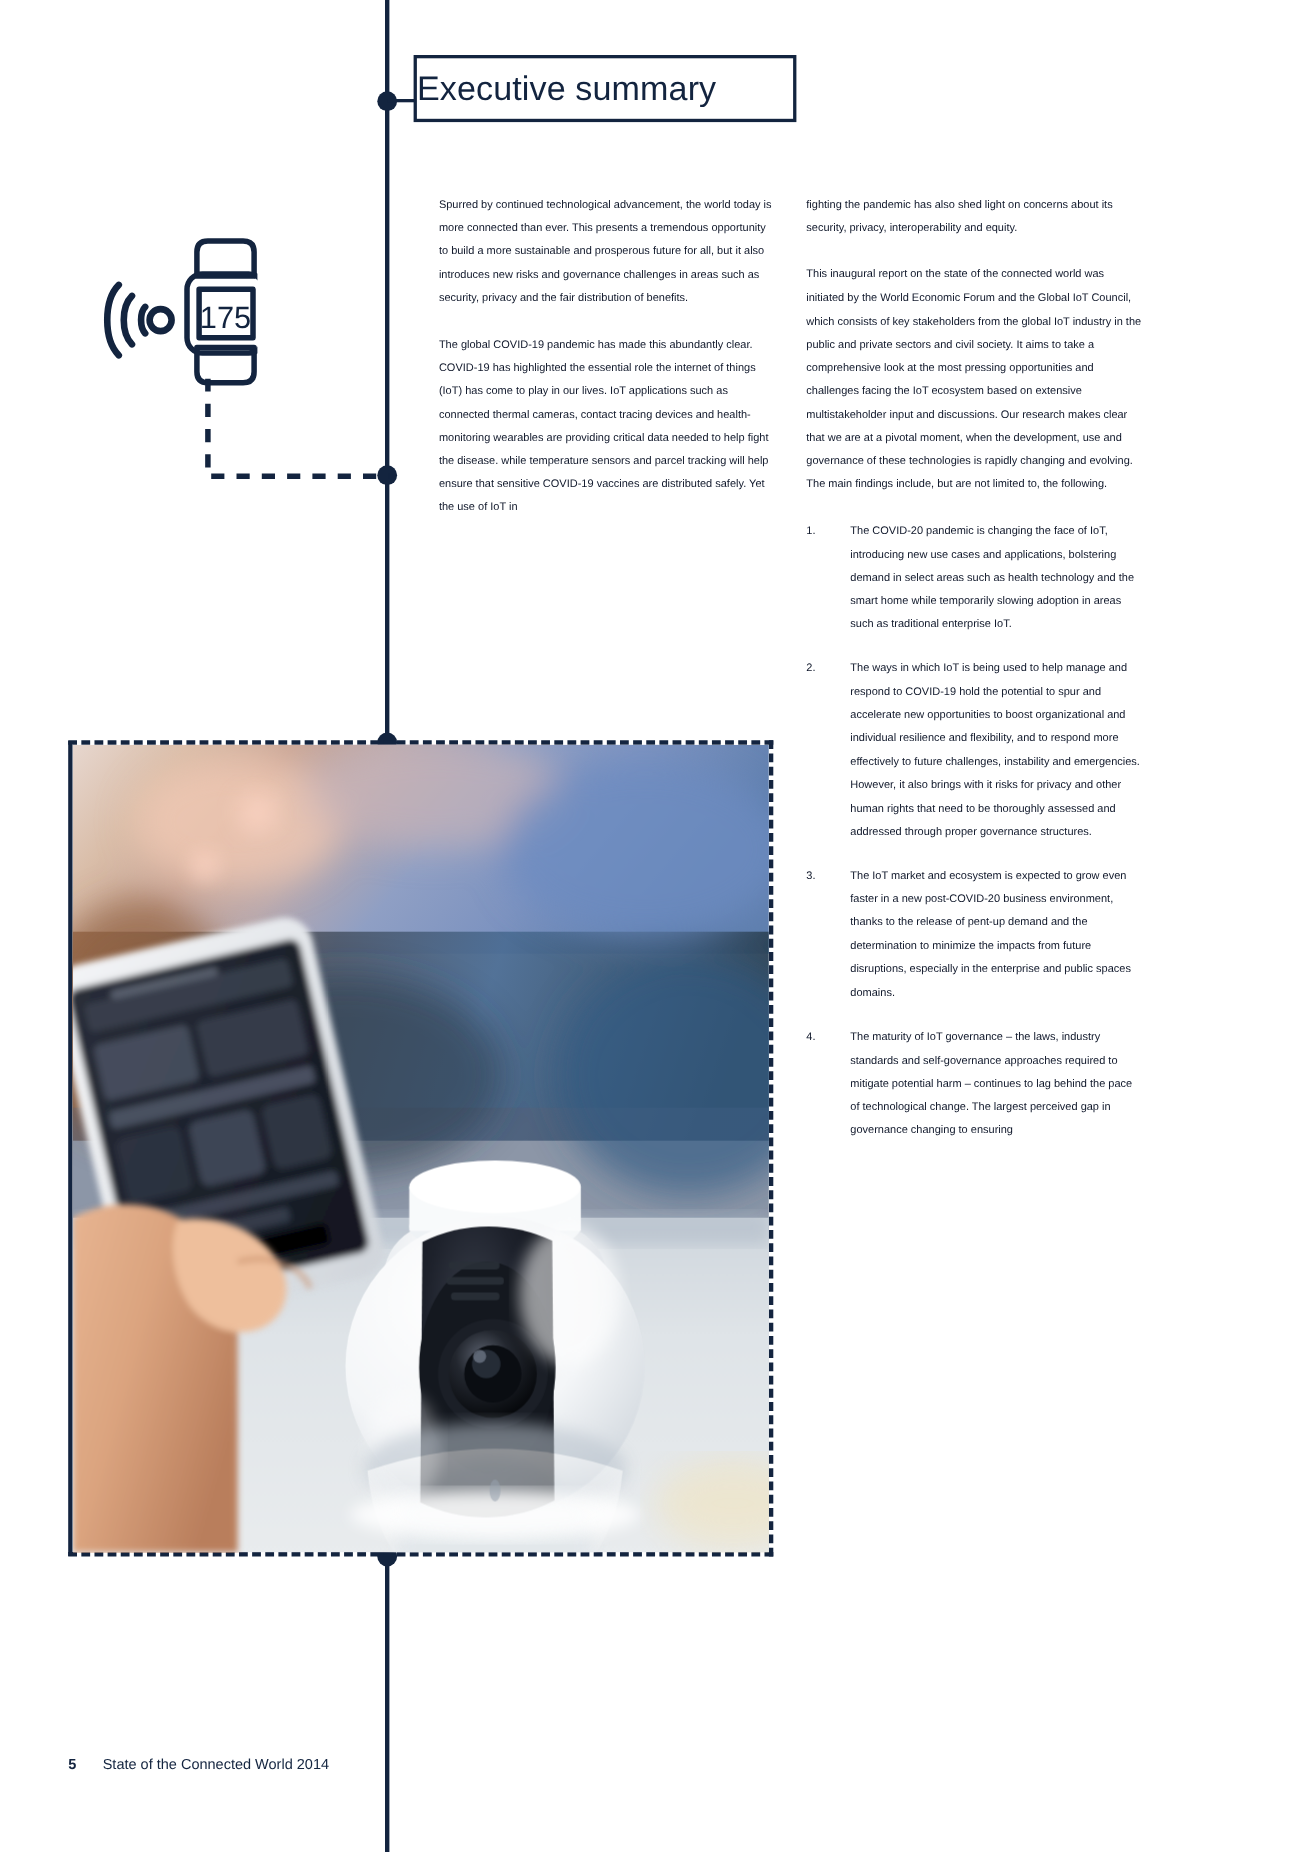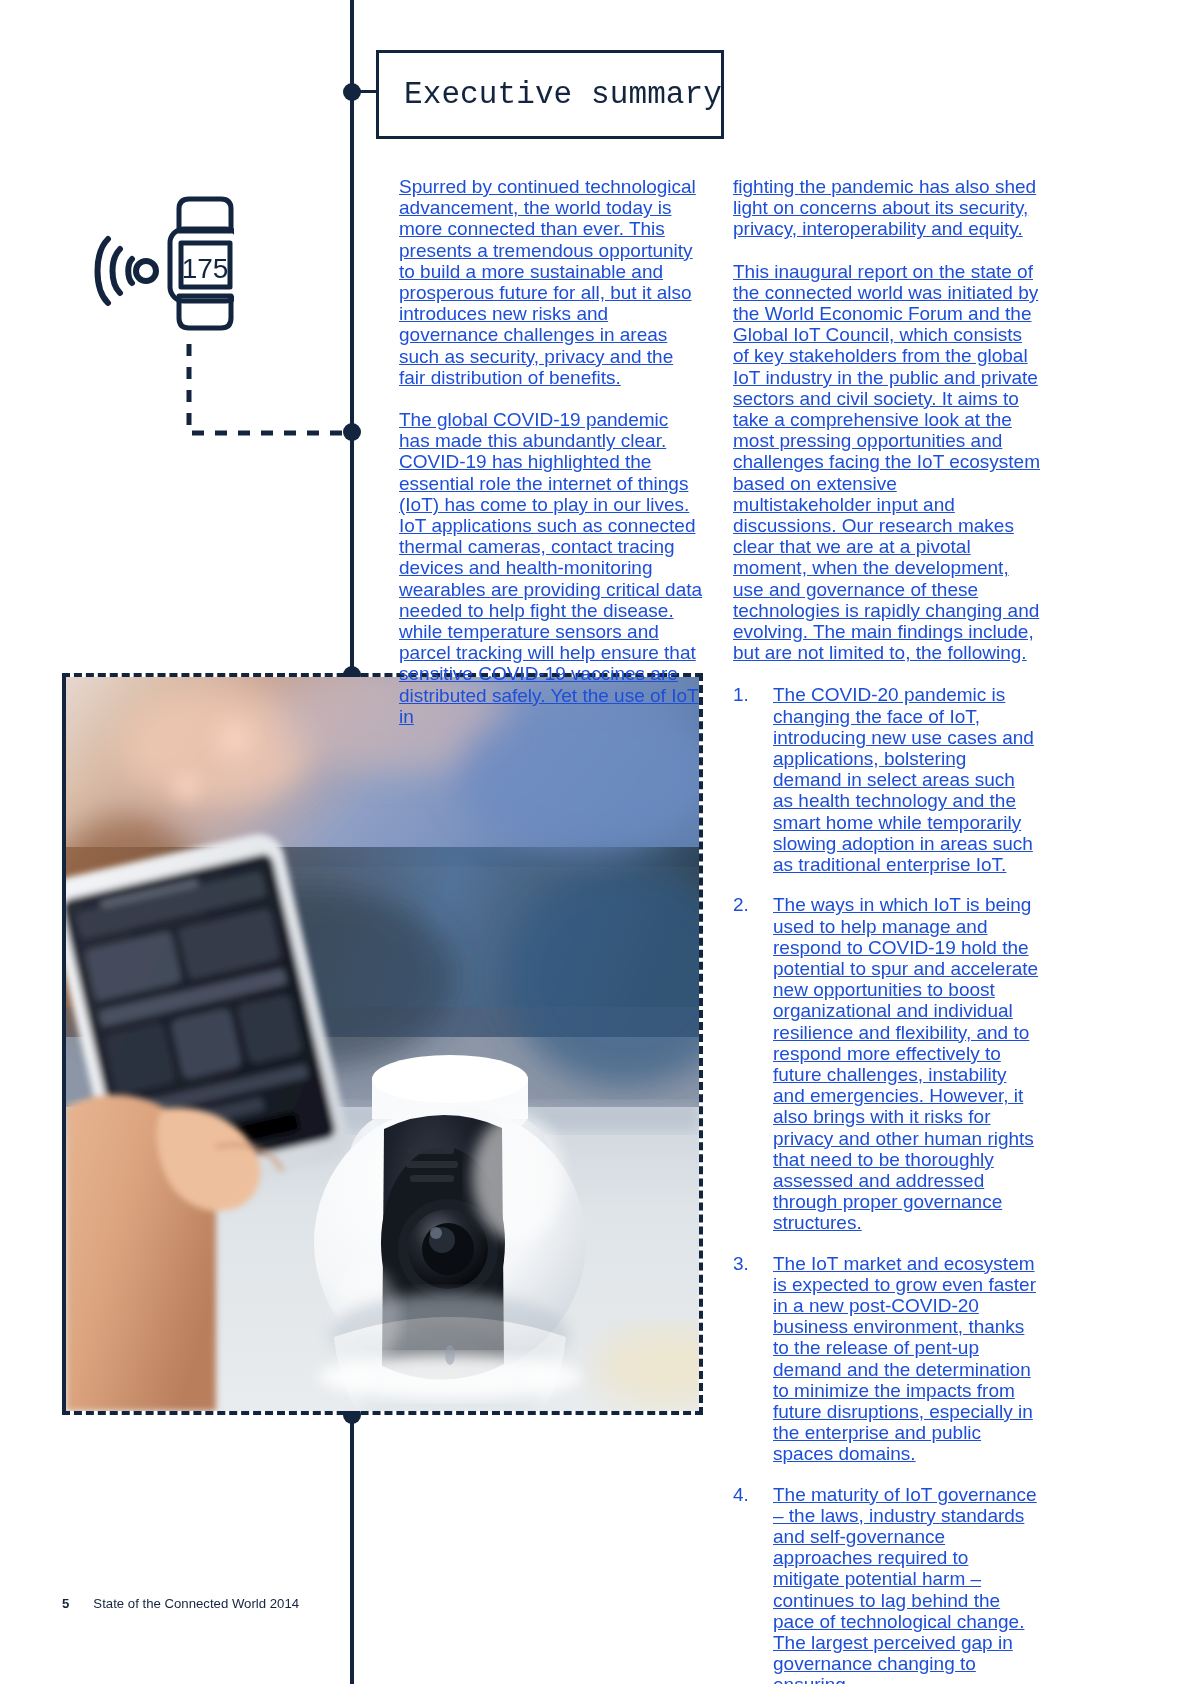--- a/index.html
+++ b/index.html
@@ -45,41 +45,39 @@
     height: 3px;
     background: #13243f;
   }
 
   
   .title-box {
     position: absolute;
     left: 376px;
     top: 50px;
     width: 348px;
-    height: 89px;
+    height: 61px;
     border: 3px solid #13243f;
     display: flex;
     align-items: center;
-    padding-left: 25px;
-    font-family: Liberation Mono, monospace;
   }
   .title-box h1 {
     margin: 0;
     font-size: 31px;
     font-weight: 400;
     letter-spacing: 0.1px;
     color: #13243f;
     white-space: nowrap;
   }
 
   
   .watch-icon {
     position: absolute;
     left: 86px;
-    top: 191px;
+    top: 211px;
     width: 148px;
     height: 145px;
   }
   .watch-icon svg { display: block; }
 
   
   .watch-elbow {
     position: absolute;
     left: 186px;
     top: 344px;
@@ -98,24 +96,23 @@
     border-top: 4px dashed #13243f;
     border-right: 4px dashed #13243f;
     border-bottom: 4px dashed #13243f;
     border-left: 4px solid #13243f;
   }
   .photo-canvas { position: absolute; inset: 0; overflow: hidden; background: #cfd6dd; }
 
   
   .col {
     position: absolute;
-    font-size: 19px;
+    font-size: 10px;
     line-height: 21.2px;
-    color: #1d4ed8;
-    text-decoration: underline;
+    color: #0f172a;
   }
   .col p { margin: 0 0 21px 0; }
   .col-left { left: 399px; top: 176px; width: 305px; }
   .col-right { left: 733px; top: 176px; width: 307px; }
 
   .numbered { margin: 0; padding: 0; list-style: none; }
   .numbered li {
     position: relative;
     padding-left: 40px;
     margin-bottom: 19px;

